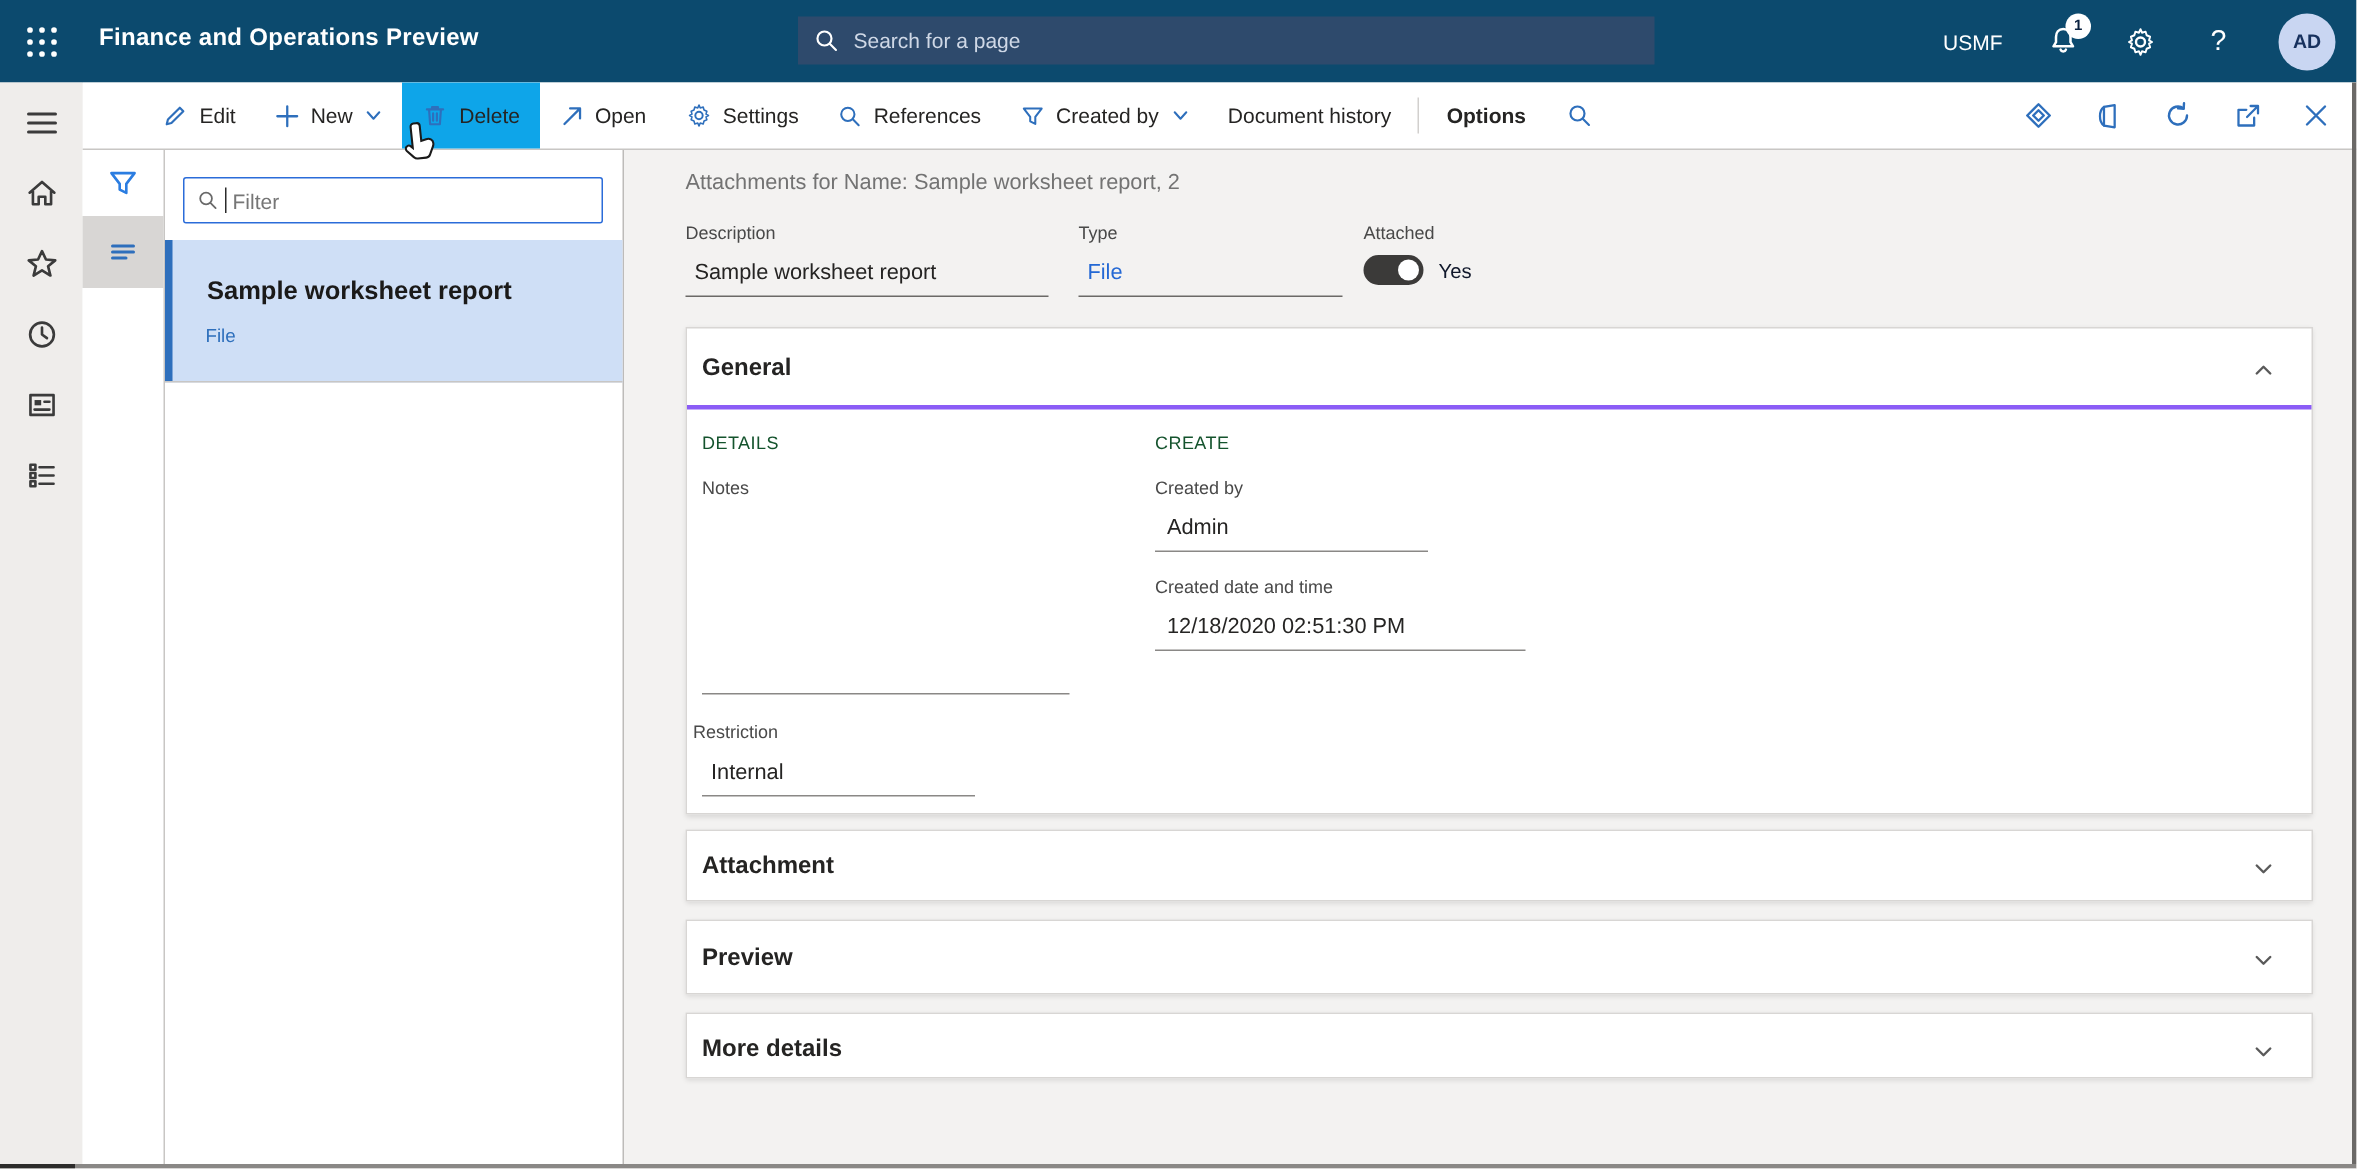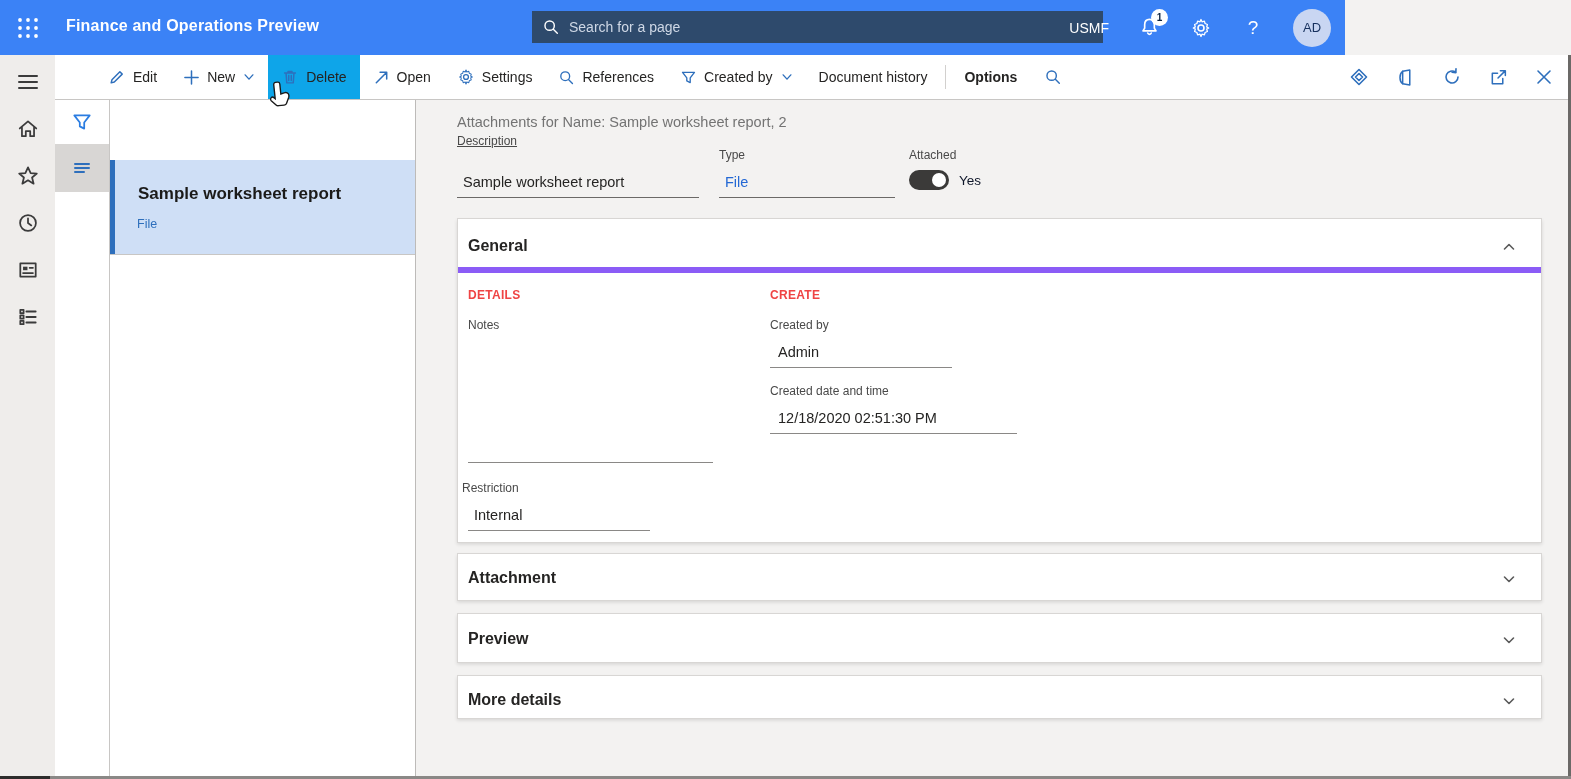--- a/index.html
+++ b/index.html
@@ -2,32 +2,32 @@
 <html><head>
 <meta charset="utf-8">
 <style>
   * { margin:0; padding:0; box-sizing:border-box; }
   html,body { width:1571px; height:779px; overflow:hidden; }
   body { position:relative; font-family:"Liberation Sans", sans-serif; background:#f3f2f1; }
   .ic { display:block; }
   svg.stroke { fill:none; stroke:currentColor; stroke-width:1.6; stroke-linecap:round; stroke-linejoin:round; }
 
   
-  .topbar { position:absolute; left:0; top:0; width:1345px; height:55px; background:#3b82f6; color:#fff; }
+  .topbar { position:absolute; left:0; top:0; width:1571px; height:55px; background:#0c4a6e; color:#fff; }
   .waffle-btn { position:absolute; left:0; top:0; width:55px; height:55px; display:flex; align-items:center; justify-content:center; cursor:pointer; }
   .app-title { position:absolute; left:66px; top:17px; font-size:16px; font-weight:700; letter-spacing:.2px; }
   .tb-search { position:absolute; left:532px; top:11px; width:571px; height:32px; background:#2e4a6c; display:flex; align-items:center; padding:0 10px; gap:9px; }
   .tb-search input { flex:1; background:transparent; border:none; outline:none; color:#fff; font-size:14px; font-family:inherit; }
   .tb-search input::placeholder { color:#cfd8e6; }
   .tb-right { position:absolute; right:14px; top:0; height:55px; display:flex; align-items:center; gap:28px; }
   .tb-company { font-size:14px; }
   .tb-iconbtn { position:relative; display:flex; align-items:center; justify-content:center; width:24px; height:24px; cursor:pointer; }
   .tb-badge { position:absolute; top:-7px; right:-7px; width:17px; height:17px; border-radius:50%; background:#fff; color:#0b2240; font-size:10px; font-weight:700; display:flex; align-items:center; justify-content:center; }
   .tb-help { font-size:19px; color:#fff; }
-  .avatar { width:38px; height:38px; border-radius:50%; background:#c9d6f2; color:#17315e; font-size:13px; font-weight:400; display:flex; align-items:center; justify-content:center; cursor:pointer; }
+  .avatar { width:38px; height:38px; border-radius:50%; background:#c9d6f2; color:#17315e; font-size:13px; font-weight:700; display:flex; align-items:center; justify-content:center; cursor:pointer; }
 
   
   .actionbar { position:absolute; left:55px; top:55px; width:1516px; height:45px; background:#fff; border-bottom:1px solid #c8c6c4; display:flex; align-items:center; font-size:14px; color:#252423; }
   .ab-left { display:flex; align-items:center; height:100%; padding-left:12px;margin-left:28px; }
   .ab-item { display:flex; align-items:center; gap:7px; height:100%; padding:0 13px; cursor:pointer; white-space:nowrap; }
   .ab-item .ab-ic { color:#2e6fbc; display:flex; }
   .ab-item .chev { color:#2e6fbc; margin-left:1px; display:flex; }
   .ab-item.highlight { background:#0ea5e9; }
   .ab-item.bold { font-weight:700; }
   .ab-sep { width:1px; height:24px; background:#d2d0ce; margin:0 5px; }
@@ -65,22 +65,22 @@
   .f-link { color:#2468d4; }
   .u-line { position:absolute; height:1px; background:#6b6967; }
   .toggle { position:absolute; width:40px; height:20px; border-radius:10px; background:#3b3a39; cursor:pointer; }
   .toggle .knob { position:absolute; right:3px; top:3px; width:14px; height:14px; border-radius:50%; background:#fff; }
   .toggle-text { position:absolute; font-size:13.5px; color:#0f172a; }
 
   .card { position:absolute; left:41px; width:1085px; background:#fff; border:1px solid #d8d6d4; box-shadow:0 1.6px 3.6px rgba(0,0,0,.12); }
   .card-head { position:relative; height:54px; cursor:pointer; }
   .card-title { position:absolute; left:10px; top:18px; font-size:16px; font-weight:700; color:#252423; }
   .card-chev { position:absolute; right:25px; top:21px; color:#5a5a5a; cursor:pointer; }
-  .card.general .card-head { border-bottom:6px solid #8b5cf6; }
-  .grp-head { position:absolute; font-size:12px; font-weight:700; color:#ef4444; letter-spacing:.3px; }
+  .card.general .card-head { border-bottom:3px solid #8b5cf6; }
+  .grp-head { position:absolute; font-size:12px; font-weight:400; color:#14532d; letter-spacing:.3px; }
   .g-label { position:absolute; font-size:12px; color:#494949; }
   .g-value { position:absolute; font-size:14.5px; color:#252423; }
   .g-line { position:absolute; height:1px; background:#8a8886; }
 
   .right-scroll { position:absolute; right:0; top:55px; width:3px; bottom:3px; background:#6b6967; }
   .bottom-scroll { position:absolute; left:0; right:0; bottom:0; height:3px; background:#8a8886; }
   .bottom-thumb { position:absolute; left:0; top:0; height:3px; width:50px; background:#2d2c2b; }
 </style>
 </head>
 <body>
@@ -340,31 +340,41 @@
   <div class="subcol-toggle">
     <span>
       <svg class="ic stroke" width="22" height="20" viewBox="0 0 22 20" style="stroke-width:2">
           <path d="M4 6 H18 M4 10 H18 M4 14 H13"></path>
         </svg>
     </span>
   </div>
 </div>
 
 <div class="listpanel">
+  <div class="filterbox">
+    <span>
+      <svg class="ic stroke" width="15" height="15" viewBox="0 0 20 20">
+          <circle cx="8.5" cy="8.5" r="5.2"></circle>
+          <path d="M12.6 12.6 L17 17"></path>
+        </svg>
+    </span>
+    <span class="caret"></span>
+    <input type="text" placeholder="Filter" style="">
+  </div>
   <div class="list-item">
     <span class="accent"></span>
     <span class="li-title">Sample worksheet report</span>
     <span class="li-sub">File</span>
   </div>
 </div>
 
 <div class="main">
   <div class="m-title">Attachments for Name: Sample worksheet report, 2</div>
 
-  <span class="f-label" style="left:41px; top:34px;text-decoration:underline;">Description</span>
+  <span class="f-label" style="left:41px; top:48px;">Description</span>
   <span class="f-value" style="left:47px; top:74px;">Sample worksheet report</span>
   <span class="u-line" style="left:41px; top:97px; width:242px;"></span>
 
   <span class="f-label" style="left:303px; top:48px;">Type</span>
   <span class="f-value f-link" style="left:309px; top:74px;">File</span>
   <span class="u-line" style="left:303px; top:97px; width:176px;"></span>
 
   <span class="f-label" style="left:493px; top:48px;">Attached</span>
   <span class="toggle" style="left:493px; top:70px;">
     <span class="knob"></span>

